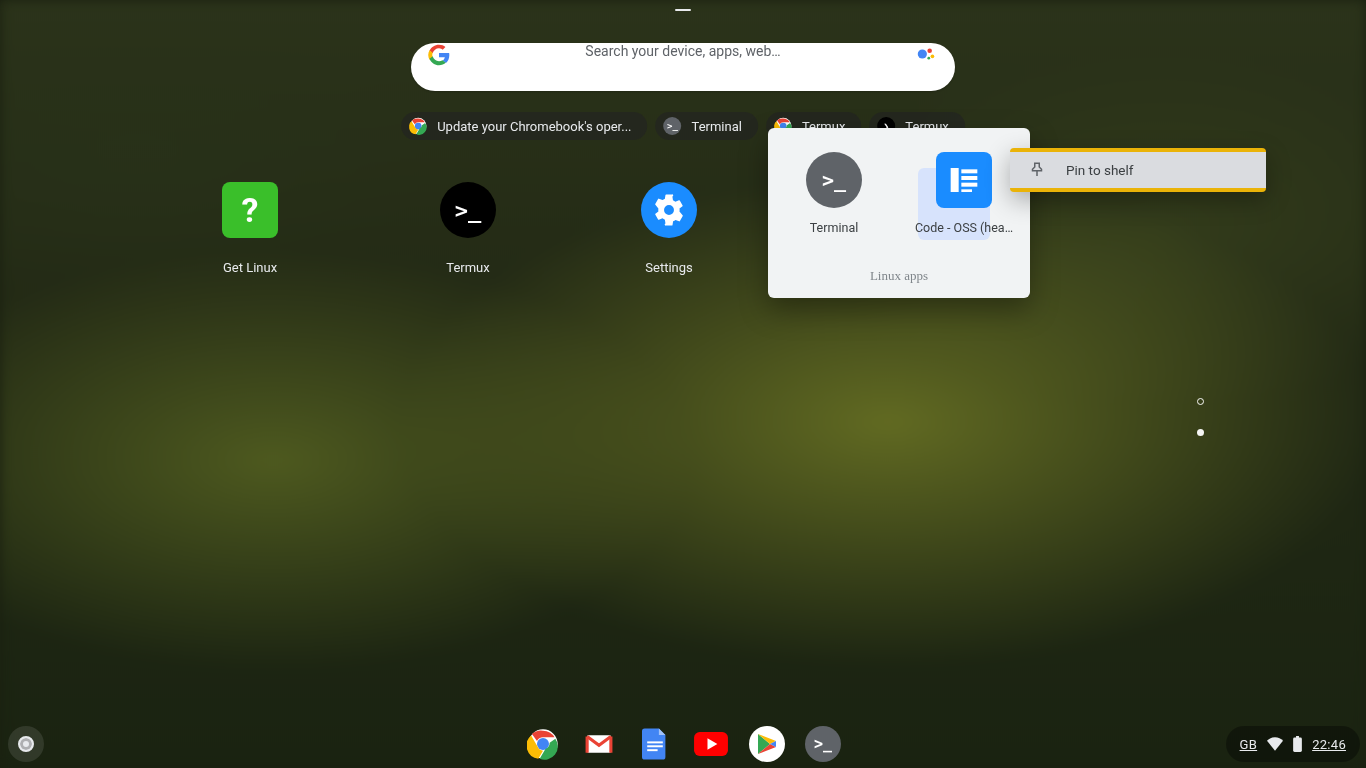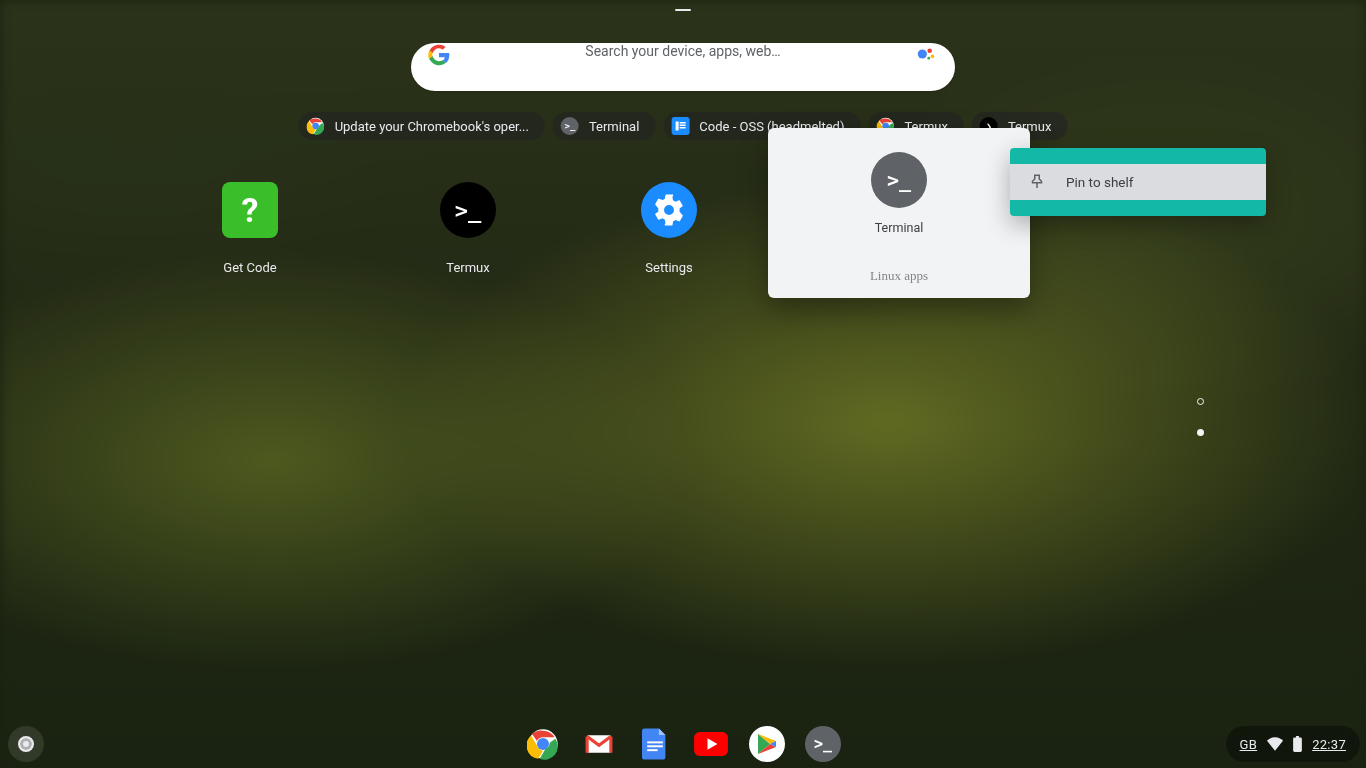--- a/index.html
+++ b/index.html
@@ -180,24 +180,24 @@
     font-size:13px;
     font-family:Liberation Serif, serif;
   }
 
   
   .ctx {
     position:absolute;
     top:148px;
     left:1010px;
     width:256px;
-    background:#14b8a6;
+    background:#eab308;
     border-radius:4px;
     box-shadow:0 8px 24px rgba(0,0,0,0.3);
-    padding:16px 0;
+    padding:4px 0;
     z-index:10;
   }
   .ctx-item{
     display:flex;
     align-items:center;
     gap:20px;
     height:36px;
     padding:0 18px;
     color:#3c4043;
     font-size:13.5px;
@@ -309,31 +309,20 @@
     </span>
     <span>Update your Chromebook's oper...</span>
   </div>
   <div class="chip">
     <span class="chip-icon" style="background:#5f6368">
       <span class="mono" style="color:#fff;font-size:9px;font-weight:700">&gt;_</span>
     </span>
     <span>Terminal</span>
   </div>
   <div class="chip">
-    <span class="chip-icon" style="background:#1a8cff;border-radius:3px">
-      <svg width="12" height="12" viewBox="0 0 24 24">
-          <rect x="2" y="3" width="6" height="18" fill="#fff"></rect>
-          <rect x="10" y="4" width="12" height="3" fill="#fff"></rect>
-          <rect x="10" y="9" width="12" height="3" fill="#fff"></rect>
-          <rect x="10" y="14" width="12" height="3" fill="#fff"></rect>
-        </svg>
-    </span>
-    <span>Code - OSS (headmelted)</span>
-  </div>
-  <div class="chip">
     <span class="chip-icon">
       <svg width="18" height="18" viewBox="0 0 48 48">
           <circle cx="24" cy="24" r="22" fill="#fff"></circle>
           <circle cx="24" cy="24" r="9" fill="#4285F4"></circle>
           <path fill="#EA4335" d="M24 4a20 20 0 0 1 17.3 10H24a10 10 0 0 0-9 5.6L7.4 9A20 20 0 0 1 24 4z"></path>
           <path fill="#FBBC05" d="M6.2 11.2 16 28a10 10 0 0 0 8 6l-7 12.2A20 20 0 0 1 6.2 11.2z"></path>
           <path fill="#34A853" d="M42.5 16A20 20 0 0 1 19 46.3l8.6-14.9A10 10 0 0 0 34 22l8.5-6z"></path>
         </svg>
     </span>
     <span>Termux</span>
@@ -344,21 +333,21 @@
     </span>
     <span>Termux</span>
   </div>
 </div>
 
 <div class="app-grid">
   <div class="app app-gethelp" style="left:190px">
     <div class="app-icon">
       <span style="color:#fff;font-size:34px;font-weight:700">?</span>
     </div>
-    <div>Get Code</div>
+    <div>Get Linux</div>
   </div>
   <div class="app app-termux" style="left:408px">
     <div class="app-icon">
       <span class="mono" style="color:#fff;font-size:22px;font-weight:700">&gt;_</span>
     </div>
     <div>Termux</div>
   </div>
   <div class="app app-settings" style="left:609px">
     <div class="app-icon">
       <svg width="34" height="34" viewBox="0 0 24 24" fill="#fff">
@@ -369,20 +358,33 @@
   </div>
 </div>
 
 <div class="folder">
   <div class="apps">
     <div class="fapp">
       <div class="fic" style="background:#5f6368;position:relative;z-index:1">
         <span class="mono" style="color:#fff;font-size:20px;font-weight:700">&gt;_</span>
       </div>
       <div class="fapp-label">Terminal</div>
+    </div>
+    <div class="fapp sel" style="position:relative">
+      <div class="sel-box"></div>
+      <div class="fic" style="background:#1a8cff;border-radius:8px;position:relative;z-index:1">
+        <svg width="32" height="32" viewBox="0 0 24 24">
+            <rect x="2" y="3" width="6" height="18" fill="#fff"></rect>
+            <rect x="10" y="4" width="12" height="3" fill="#fff"></rect>
+            <rect x="10" y="9" width="12" height="3" fill="#fff"></rect>
+            <rect x="10" y="14" width="12" height="3" fill="#fff"></rect>
+            <rect x="10" y="19" width="8" height="2" fill="#fff"></rect>
+          </svg>
+      </div>
+      <div class="fapp-label" style="position:relative;z-index:1">Code - OSS (hea…</div>
     </div>
   </div>
   <div class="folder-label">Linux apps</div>
 </div>
 
 <div class="ctx">
   <div class="ctx-item hover">
     <svg width="18" height="18" viewBox="0 0 24 24" fill="none" stroke="#5f6368" stroke-width="2">
       <path d="M9 3h6v5l3 3v2H6v-2l3-3V3zM12 13v7"></path>
     </svg>
@@ -448,15 +450,15 @@
 
   <div class="tray">
     <span>GB</span>
     <svg width="16" height="14" viewBox="0 0 24 20">
         <path d="M12 20 0 5C3 2 7 0 12 0s9 2 12 5z" fill="#e8eaed"></path>
       </svg>
     <svg width="9" height="16" viewBox="0 0 12 22">
         <rect x="0" y="2" width="12" height="20" rx="2" fill="#e8eaed"></rect>
         <rect x="4" y="0" width="4" height="3" fill="#e8eaed"></rect>
       </svg>
-    <span>22:37</span>
+    <span>22:46</span>
   </div>
 </div>
 
 </body></html>

